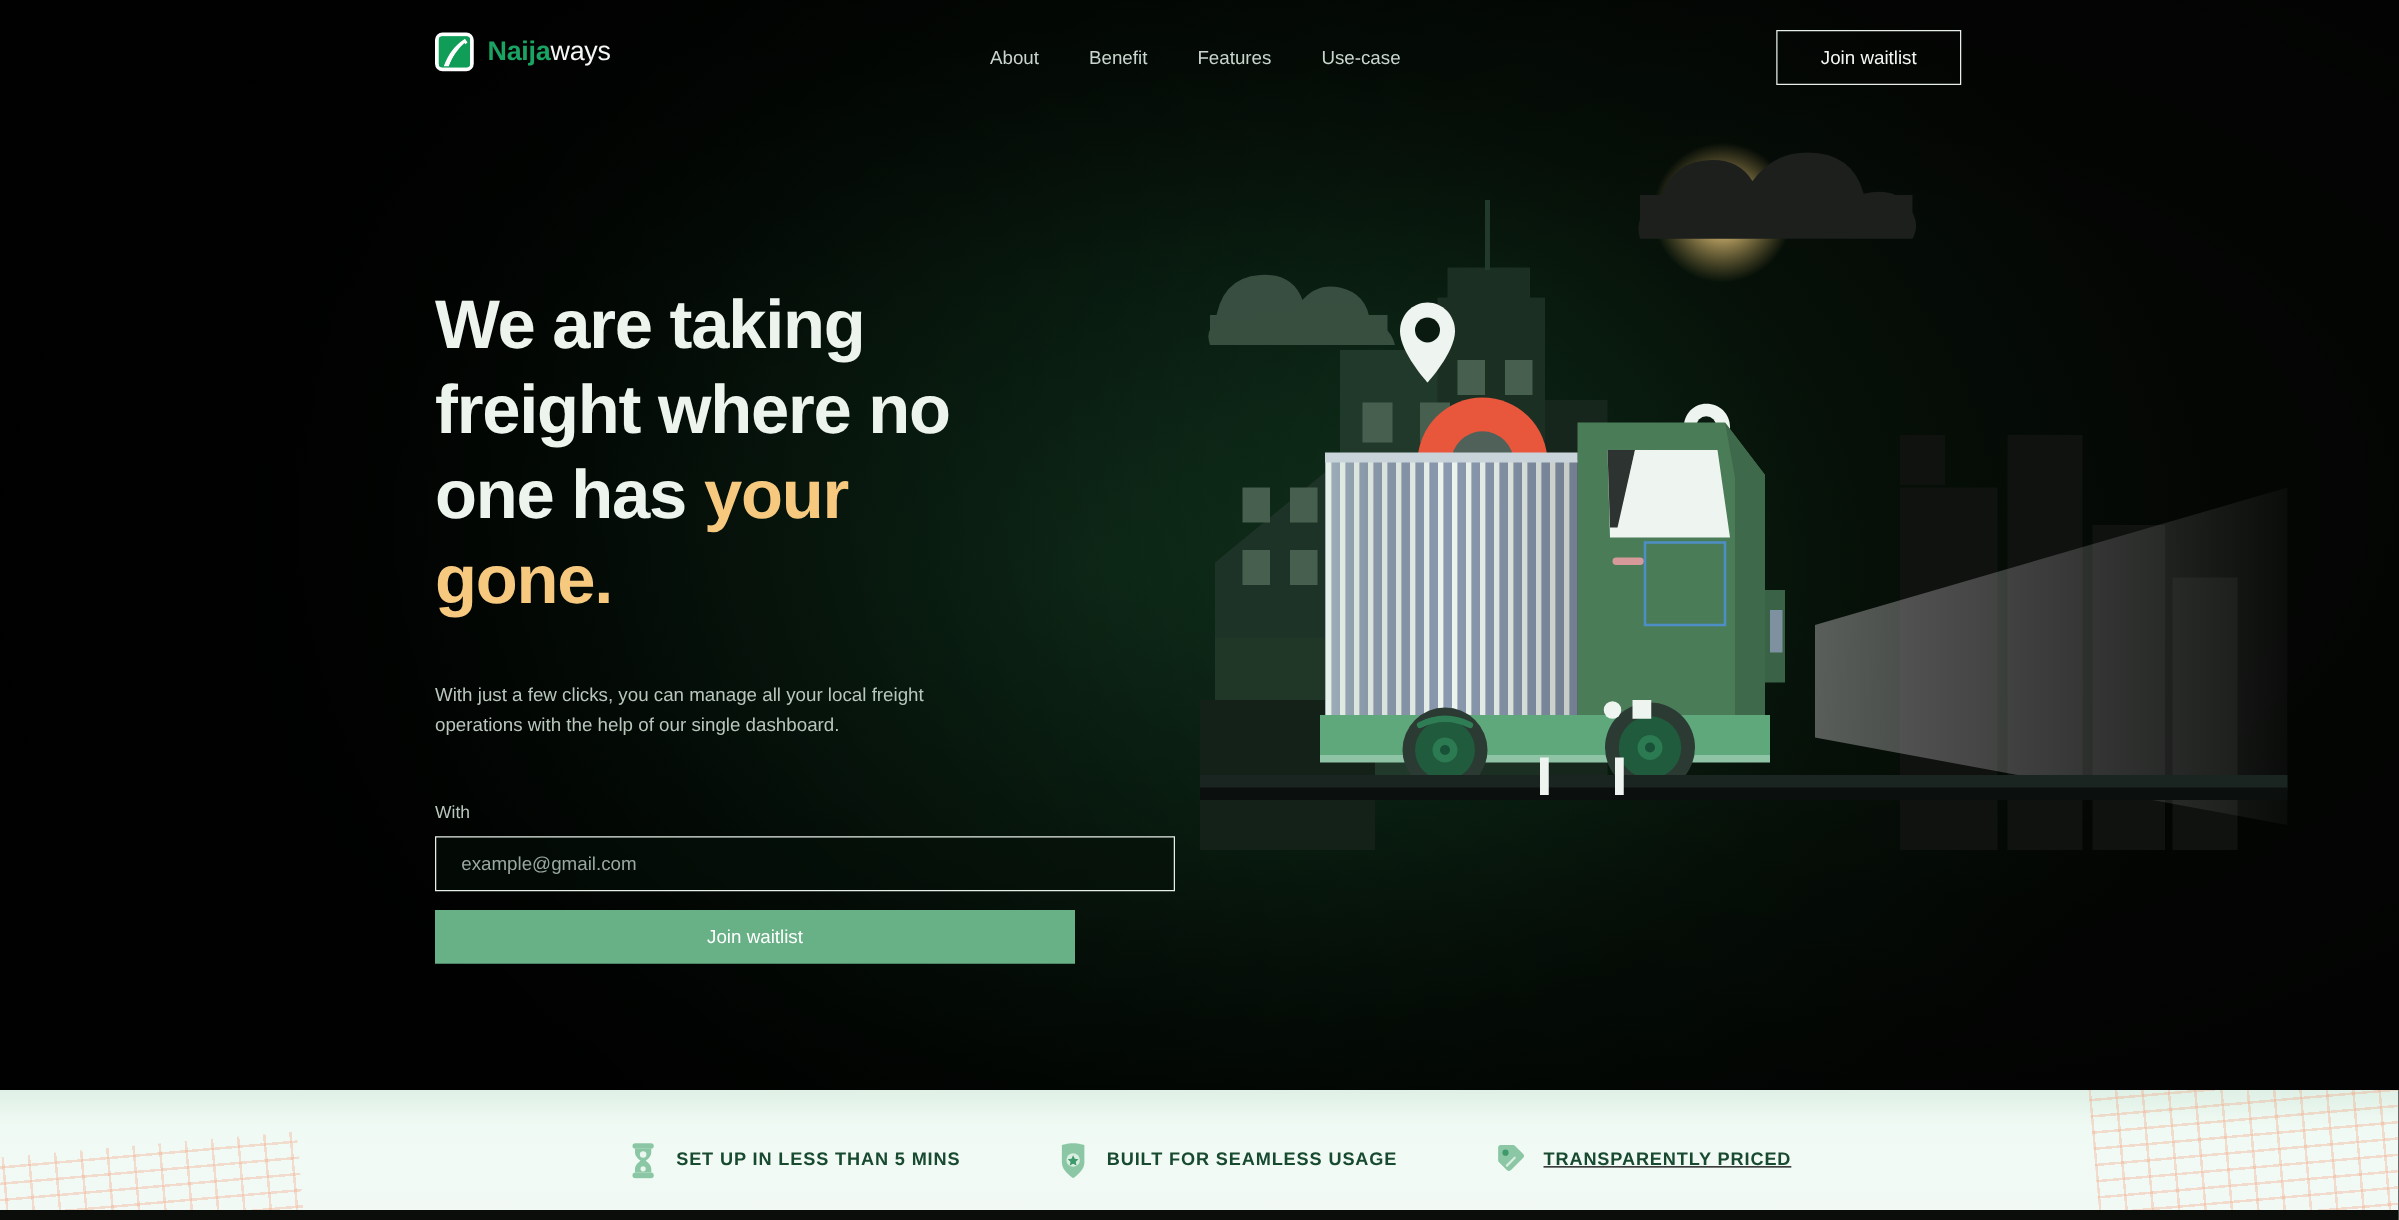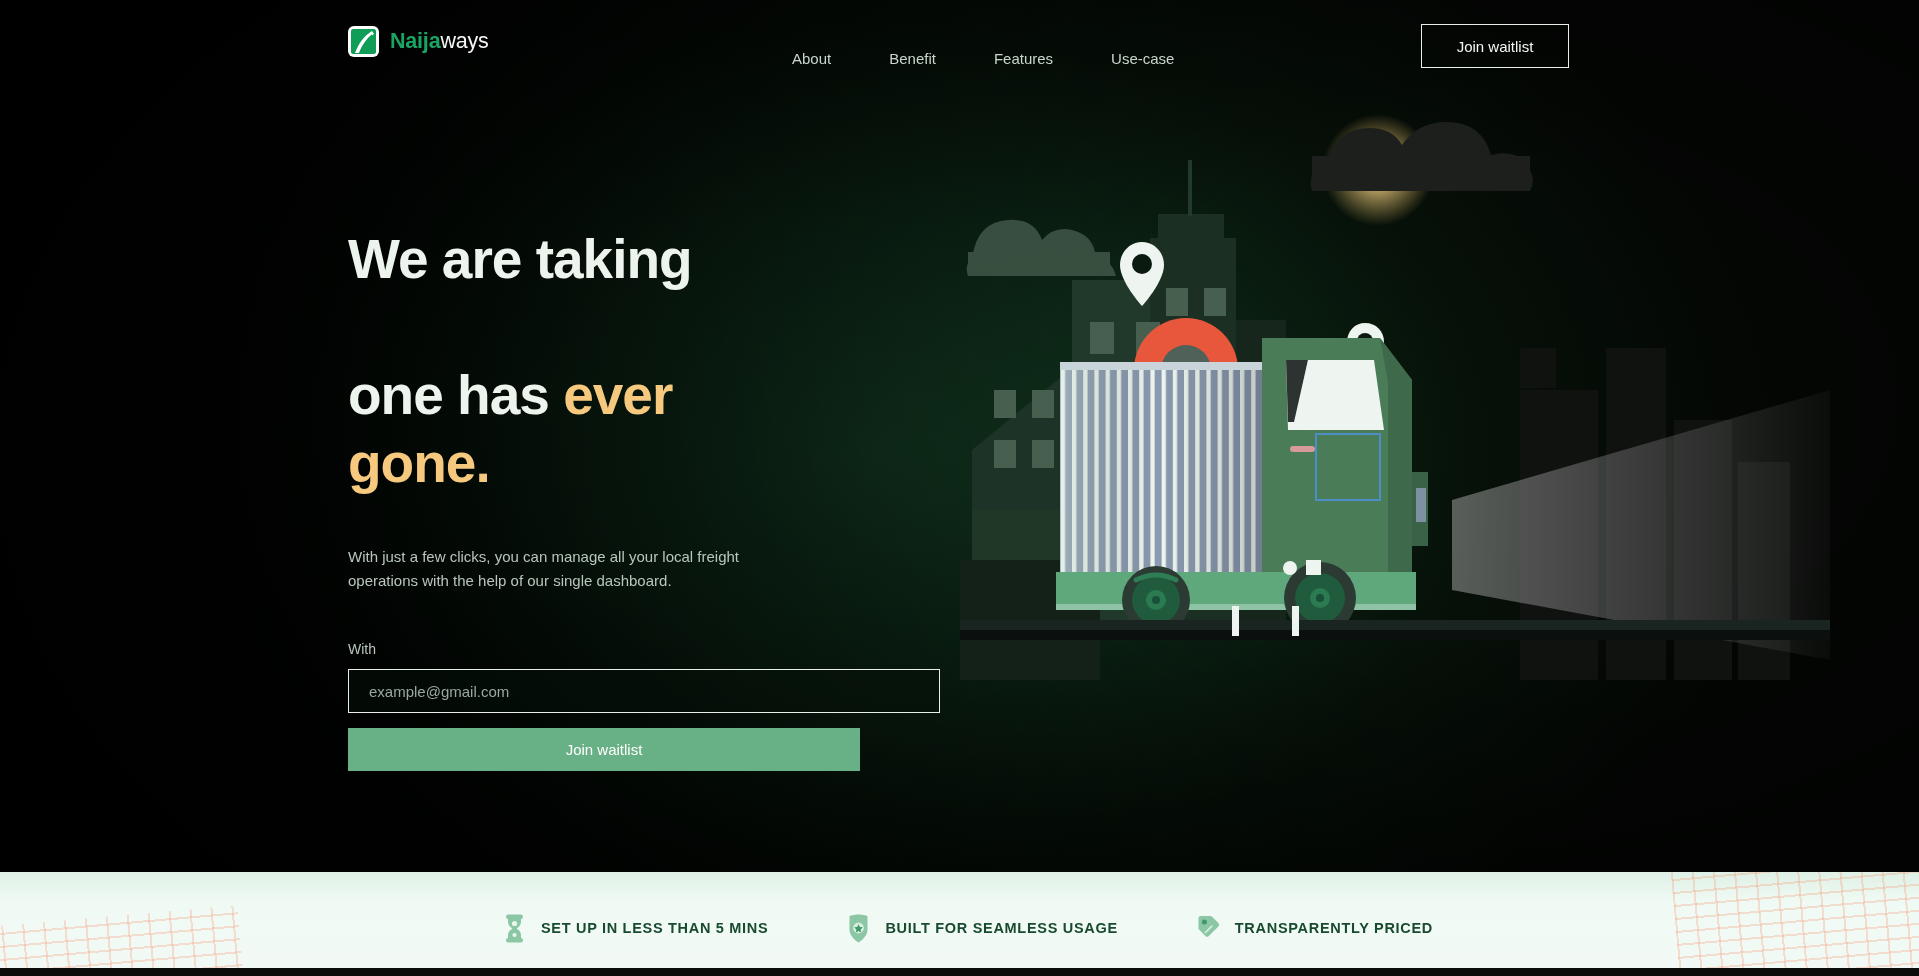--- a/index.html
+++ b/index.html
@@ -55,22 +55,22 @@
   .brand-mark-inner{
     width:25px; height:25px; border-radius:3px;
     background:#0f9d58;
     position:relative; overflow:hidden;
   }
   .brand-name { font-size:21.5px; letter-spacing:-.2px; white-space:nowrap; }
   .brand-name .naija { color:#1aa463; font-weight:700; }
   .brand-name .ways  { color:#f4f7f4; font-weight:400; }
 
   .nav-links {
-    position:absolute; left:792px; top:12px; height:92px;
-    display:flex; align-items:center; gap:58px;
+    position:absolute; left:792px; top:0; height:92px;
+    display:flex; align-items:center; gap:40px;
   }
   .nav-link {
     color:#c9d6cd; font-size:15px; text-decoration:none;
     white-space:nowrap; cursor:pointer;
   }
   .nav-cta {
     position:absolute; left:1421px; top:24px;
     width:148px; height:44px;
     border:1px solid #e8efe9; background:transparent;
     color:#f4f7f4; font-size:15px;
@@ -139,21 +139,21 @@
   .strip-items {
     position:relative; z-index:5;
     height:112px; display:flex; align-items:center;
     justify-content:center; gap:0;
     padding-left:16px;
   }
   .feature {
     display:flex; align-items:center; gap:14px;
     margin-right:78px;
   }
-  .feature:last-child { margin-right:0; }
+  .feature:last-child { margin-right:0;text-decoration:underline; }
   .feature-icon { width:25px; height:29px; flex:0 0 auto; }
   .feature-label {
     font-size:14.5px; font-weight:700; letter-spacing:.7px;
     color:#184a30; white-space:nowrap;
   }
   .strip-bottom-edge{
     position:absolute; left:0; bottom:0; width:1919px; height:8px;
     background:#0b0d0b;
   }
 </style>
@@ -335,22 +335,22 @@
         <a class="nav-link" href="#">Features</a>
         <a class="nav-link" href="#">Use-case</a>
       </div>
 
       <button class="nav-cta">Join waitlist</button>
     </nav>
 
     <div class="hero-copy">
       <h1 class="hero-title">
         <span>We are taking</span><br>
-        <br>
-        <span>one has </span><span class="accent">ever</span><br>
+        <span>freight where no</span><br>
+        <span>one has </span><span class="accent">your</span><br>
         <span class="accent">gone.</span>
       </h1>
 
       <p class="hero-sub">With just a few clicks, you can manage all your local freight operations with the help of our single dashboard.</p>
 
       <div class="form-label">With</div>
 
       <input class="email-input" type="email" placeholder="example@gmail.com" style="">
 
       <button class="submit-btn">Join waitlist</button>

